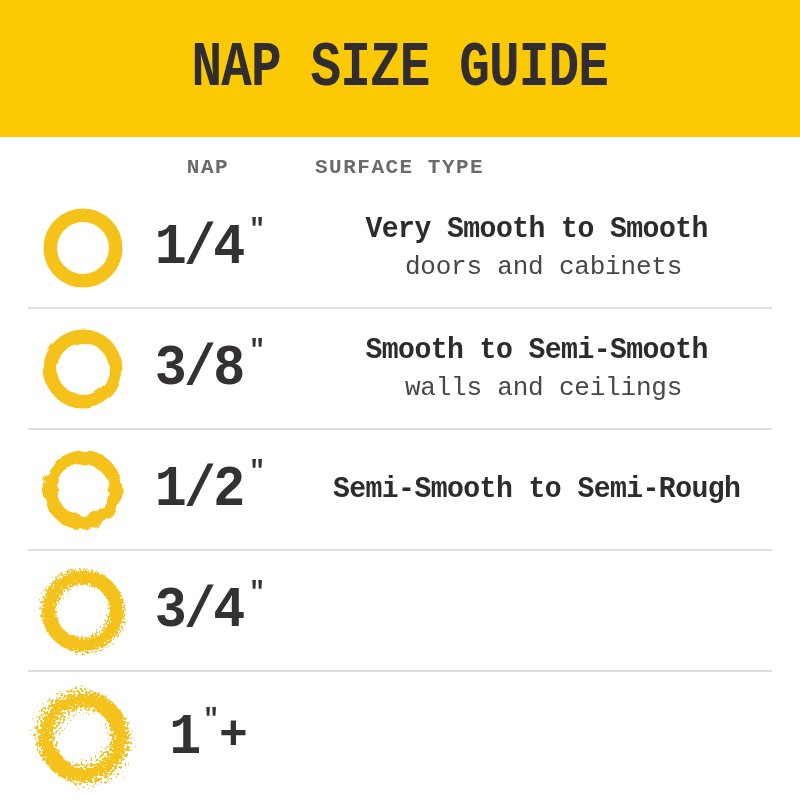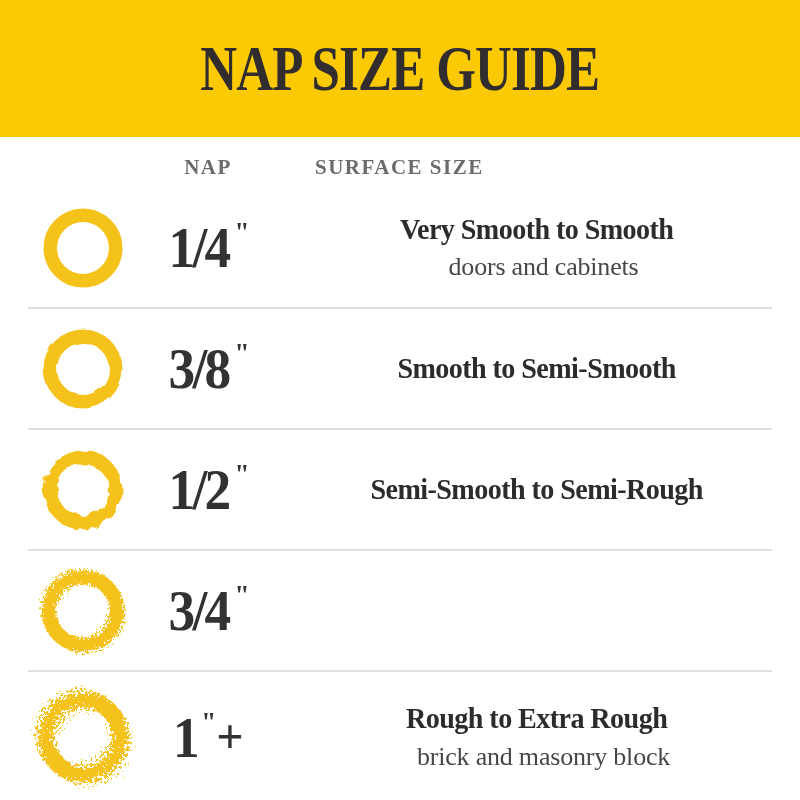--- a/index.html
+++ b/index.html
@@ -2,21 +2,21 @@
 <html><head>
 <meta charset="utf-8">
 <style>
   html, body { margin: 0; padding: 0; background: #ffffff; }
   .canvas {
     position: relative;
     width: 800px;
     height: 800px;
     background: #ffffff;
     overflow: hidden;
-    font-family: Liberation Serif, serif;
+    font-family: Liberation Mono, monospace;
   }
 
   
   .banner {
     height: 137px;
     background: #FBCA05;
     display: flex;
     align-items: center;
     justify-content: center;
   }
@@ -126,21 +126,21 @@
 
   <div class="banner">
     <div class="banner-title">NAP SIZE GUIDE</div>
   </div>
 
   <div class="content">
 
     <div class="col-headers">
       <div></div>
       <div class="col-head nap">NAP</div>
-      <div class="col-head surface">SURFACE SIZE</div>
+      <div class="col-head surface">SURFACE TYPE</div>
     </div>
 
     <div class="row">
       <div class="ring-cell">
         <svg width="96" height="96" viewBox="0 0 110 110">
           <circle cx="55" cy="55" r="37.5" fill="none" stroke="#F5C21A" stroke-width="15.5"></circle>
         </svg>
       </div>
       <div class="nap-cell"><span class="nap-num">1/4</span><span class="nap-unit">"</span><span class="nap-plus"></span></div>
       <div class="text-cell">
@@ -151,20 +151,21 @@
 
     <div class="row">
       <div class="ring-cell">
         <svg width="96" height="96" viewBox="0 0 110 110">
           <circle cx="55" cy="55" r="37.5" fill="none" stroke="#F5C21A" stroke-width="15.5" filter="url(#rough2)"></circle>
         </svg>
       </div>
       <div class="nap-cell"><span class="nap-num">3/8</span><span class="nap-unit">"</span><span class="nap-plus"></span></div>
       <div class="text-cell">
         <div class="row-title">Smooth to Semi-Smooth</div>
+        <div class="row-desc">walls and ceilings</div>
       </div>
     </div>
 
     <div class="row">
       <div class="ring-cell">
         <svg width="96" height="96" viewBox="0 0 110 110">
           <circle cx="55" cy="55" r="37.5" fill="none" stroke="#F5C21A" stroke-width="15.5" filter="url(#rough3)"></circle>
         </svg>
       </div>
       <div class="nap-cell"><span class="nap-num">1/2</span><span class="nap-unit">"</span><span class="nap-plus"></span></div>
@@ -182,20 +183,16 @@
       <div class="nap-cell"><span class="nap-num">3/4</span><span class="nap-unit">"</span><span class="nap-plus"></span></div>
     </div>
 
     <div class="row last">
       <div class="ring-cell">
         <svg width="108" height="108" viewBox="0 0 110 110">
           <circle cx="55" cy="55" r="38" fill="none" stroke="#F5C21A" stroke-width="17" filter="url(#rough5)"></circle>
         </svg>
       </div>
       <div class="nap-cell"><span class="nap-num">1</span><span class="nap-unit">"</span><span class="nap-plus">+</span></div>
-      <div class="text-cell">
-        <div class="row-title">Rough to Extra Rough</div>
-        <div class="row-desc">brick and masonry block</div>
-      </div>
     </div>
 
   </div>
 </div>
 
 </body></html>

